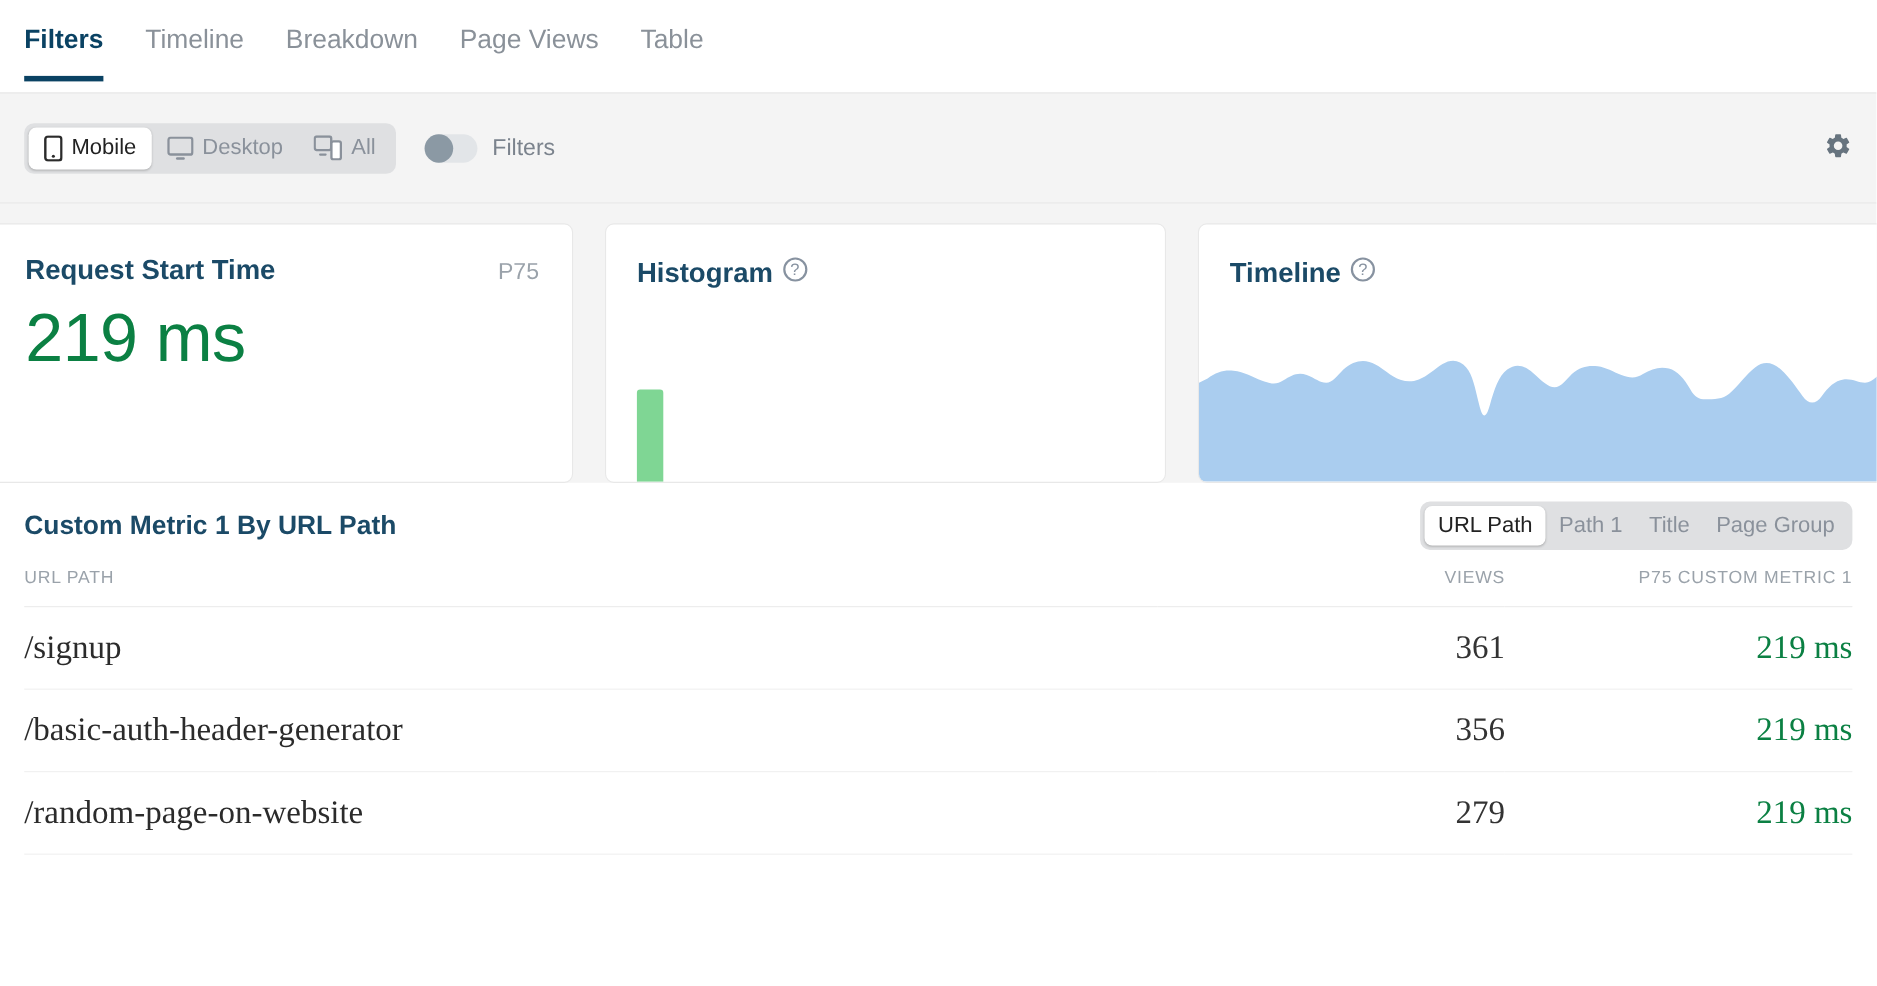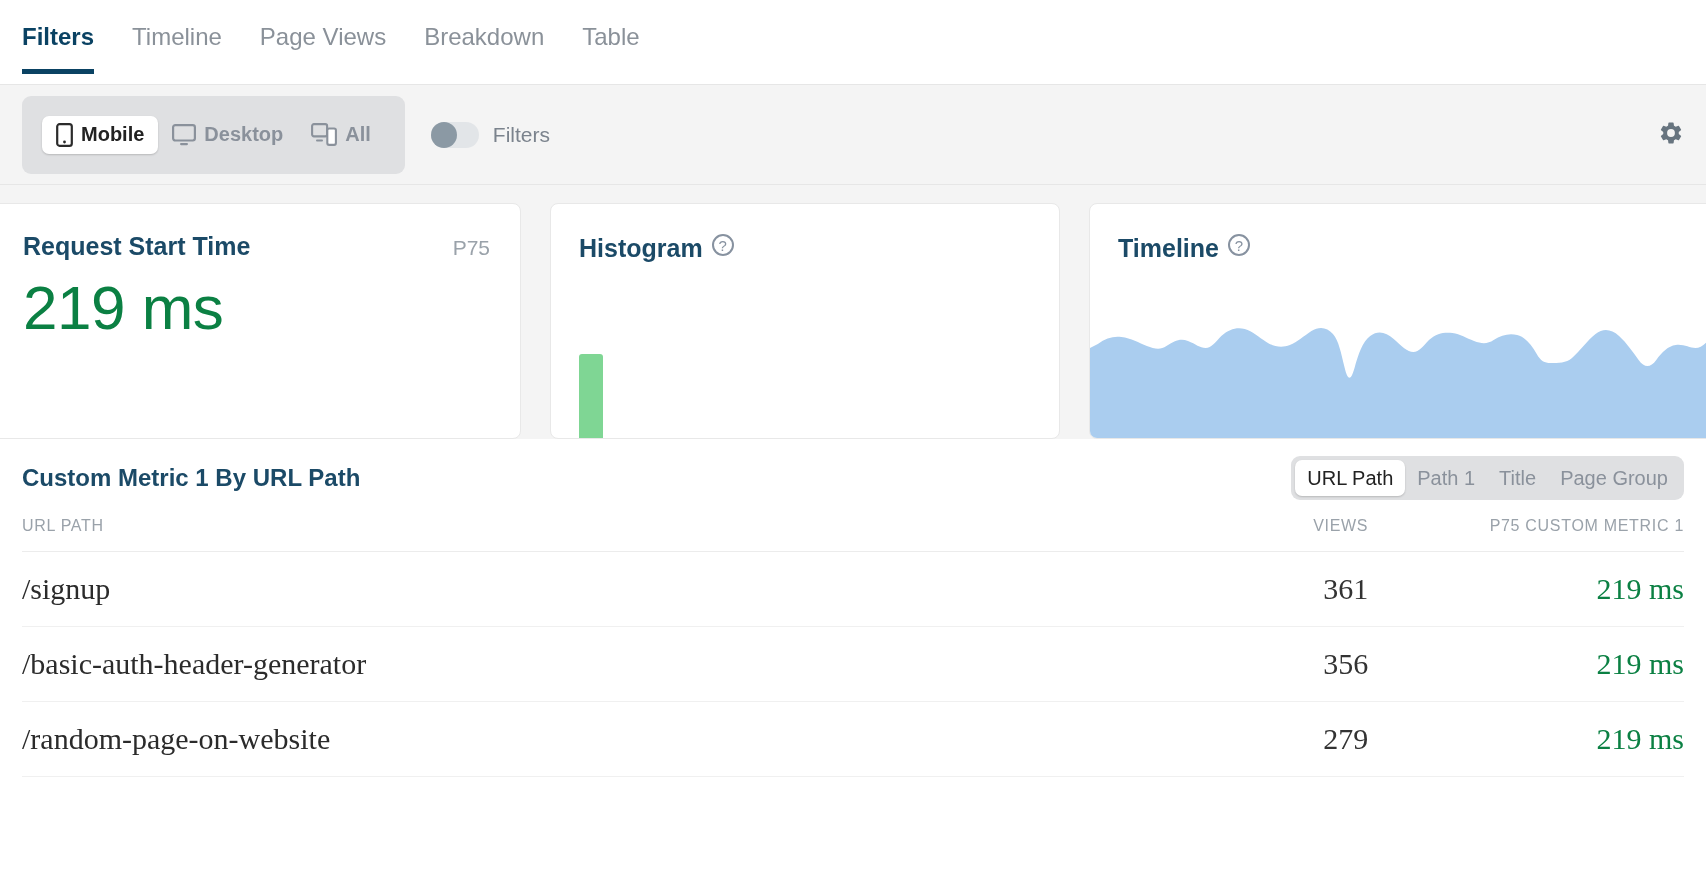--- a/index.html
+++ b/index.html
@@ -49,23 +49,22 @@
     height: 101px;
     display: flex;
     align-items: center;
     padding: 0 20px 0 22px;
     position: relative;
   }
   .seg-group {
     display: inline-flex;
     background: #dfe0e2;
     border-radius: 9px;
-    padding: 20px;
+    padding: 4px;
     align-items: flex-end;
-    font-weight: bold;
   }
   .seg-item {
     display: inline-flex;
     align-items: center;
     gap: 8px;
     height: 38px;
     padding: 0 14px;
     border-radius: 7px;
     font-size: 20px;
     color: #8a919b;
@@ -275,22 +274,22 @@
   .col-path  { width: 62%; }
   .col-views { width: 19%; }
   .col-metric{ width: 19%; }
 </style>
 </head>
 <body>
 
 <div class="tabbar">
   <div class="tab active"><span>Filters</span></div>
   <div class="tab"><span>Timeline</span></div>
+  <div class="tab"><span>Breakdown</span></div>
   <div class="tab"><span>Page Views</span></div>
-  <div class="tab"><span>Breakdown</span></div>
   <div class="tab"><span>Table</span></div>
 </div>
 
 <div class="filterbar-wrap">
 
   <div class="seg-group">
     <div class="seg-item active">
       <span>
         <svg width="17" height="24" viewBox="0 0 17 24" fill="none">
           <rect x="1.2" y="1.2" width="14.6" height="21.6" rx="2.4" stroke="#2b2b2b" stroke-width="2.2"></rect>

